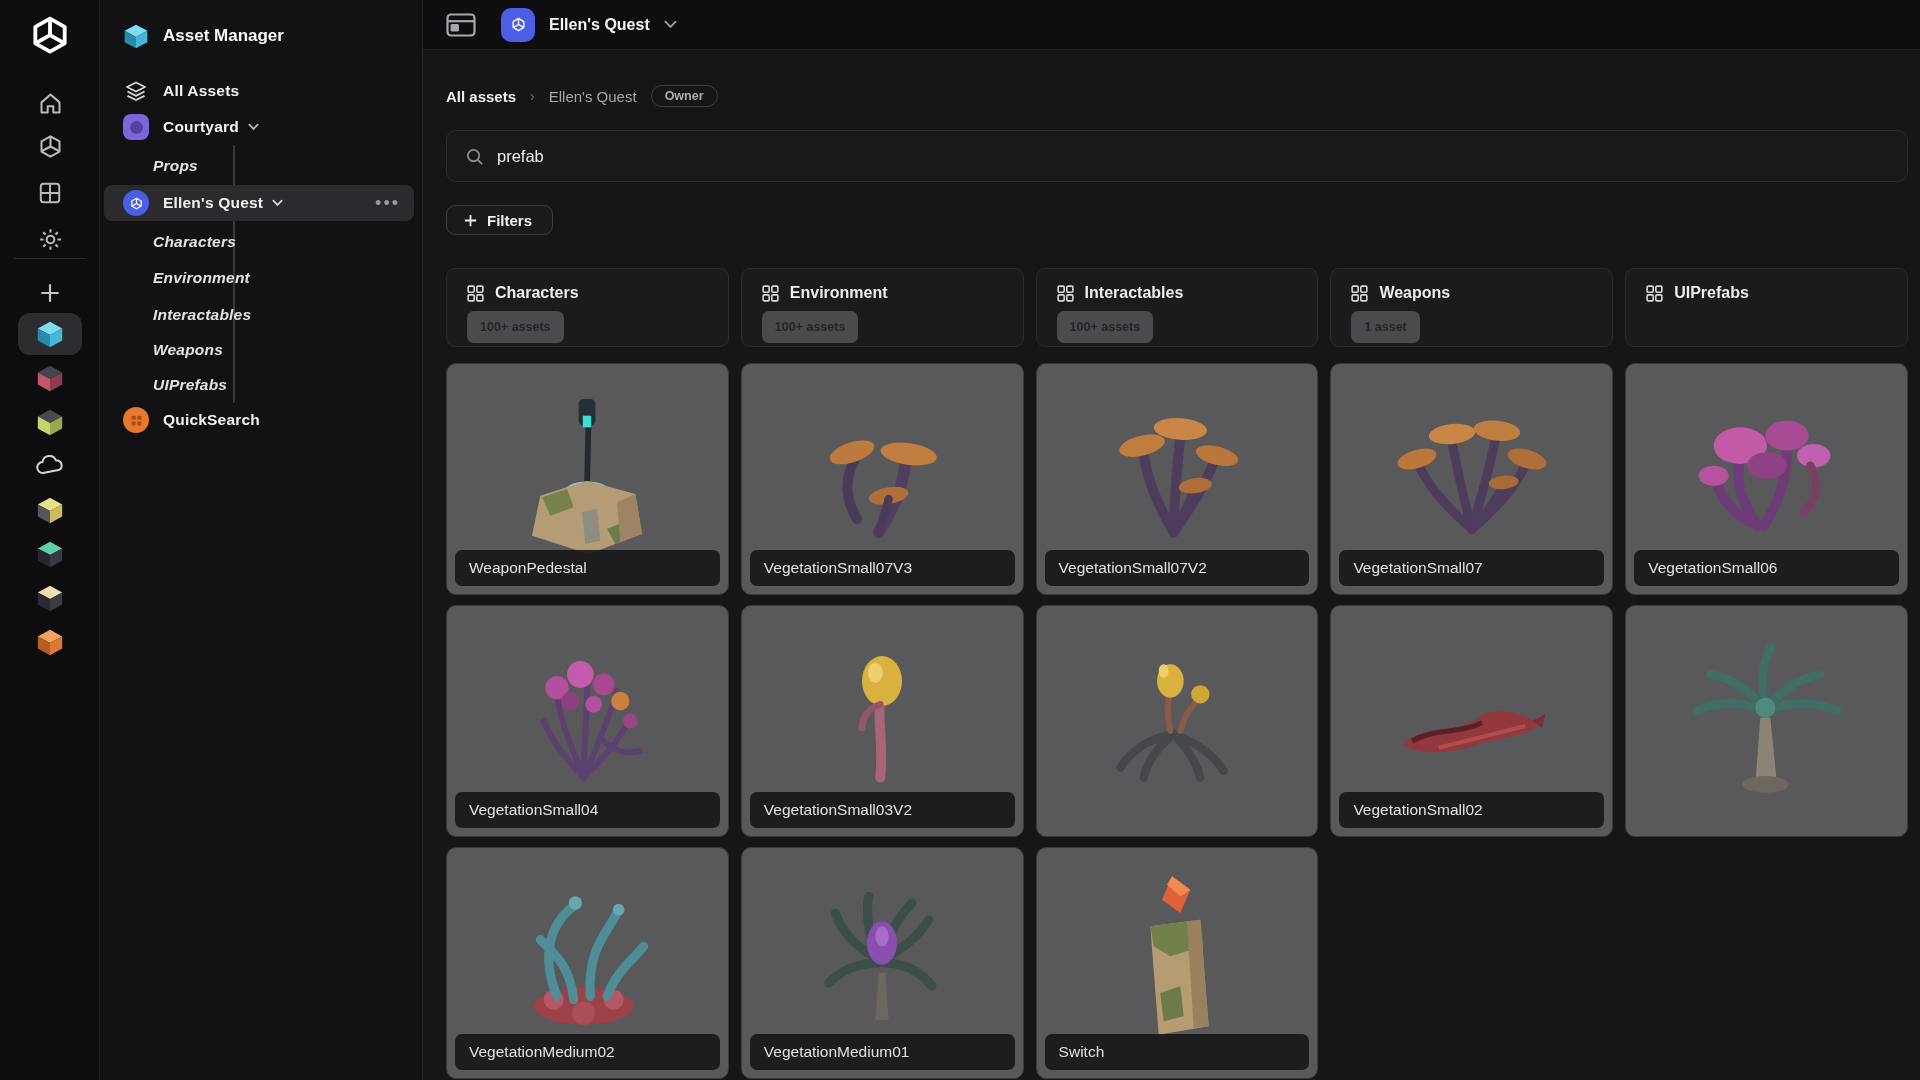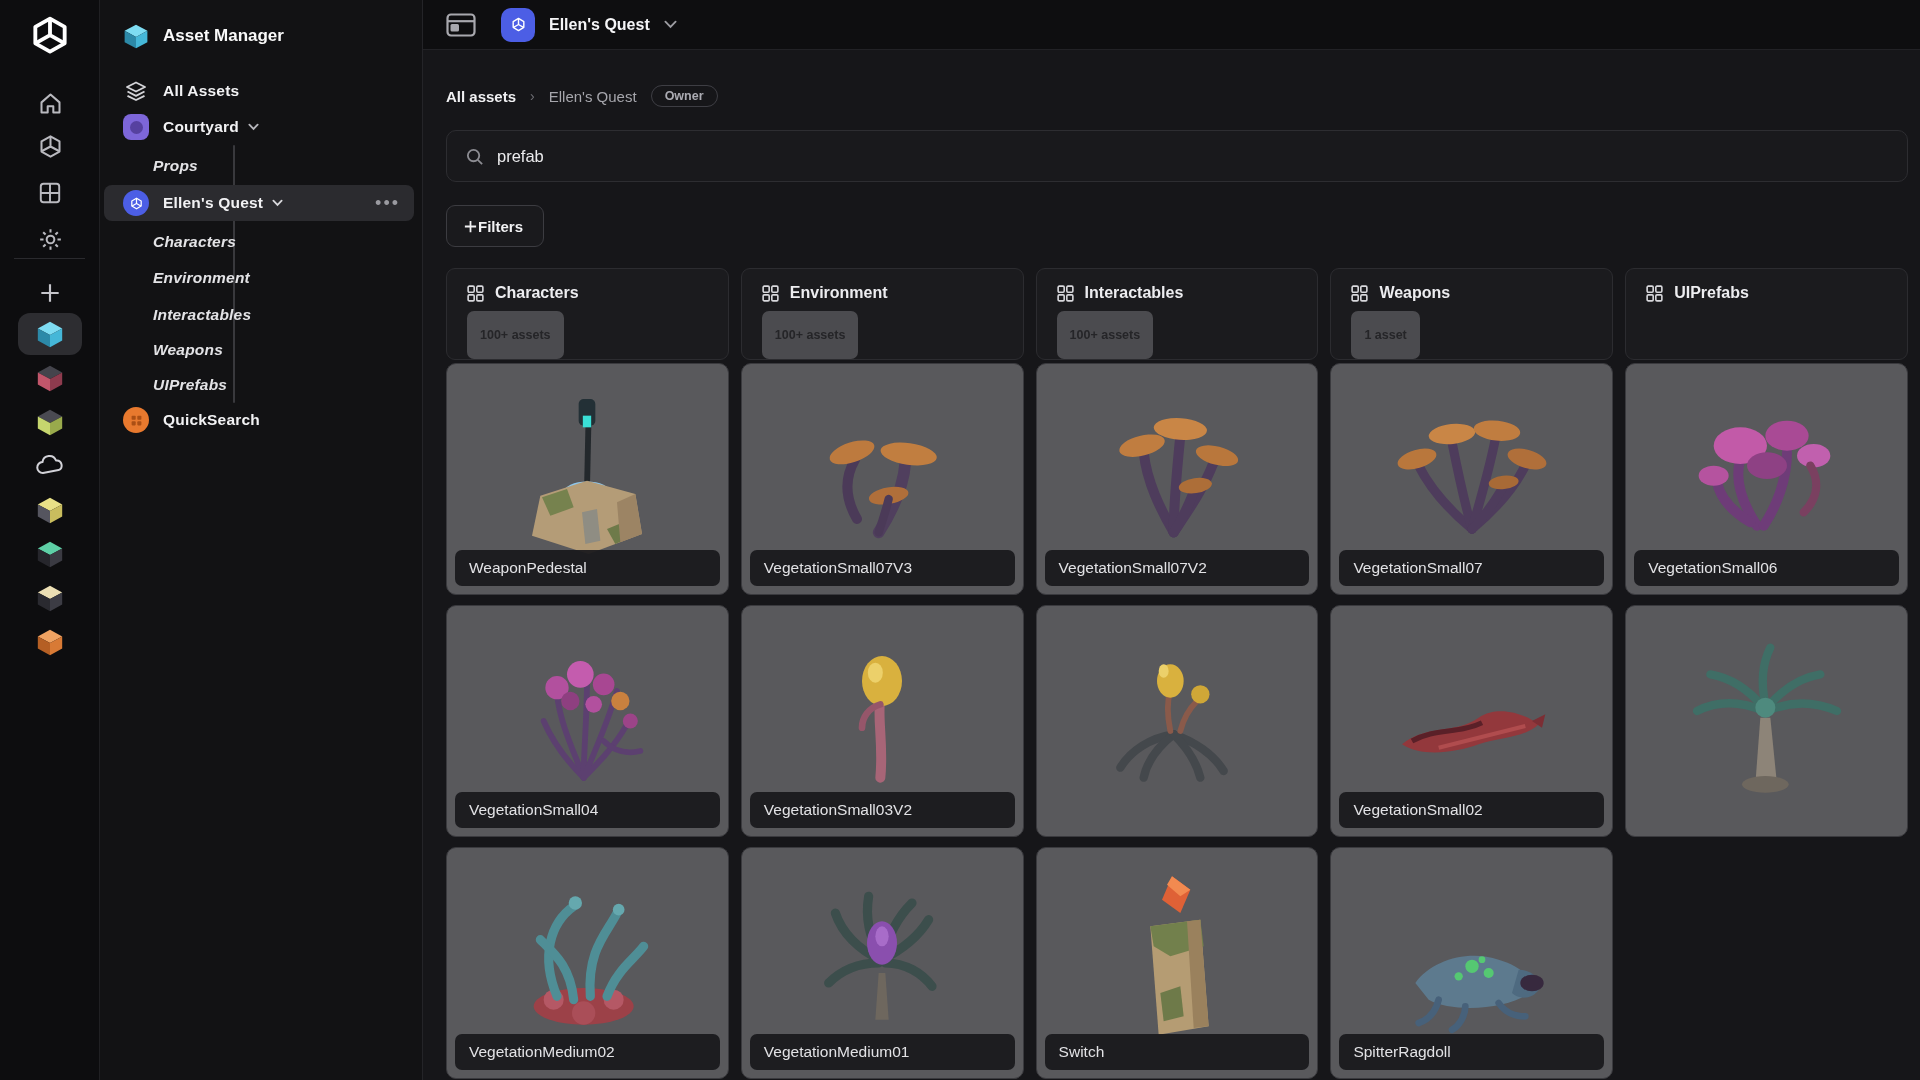--- a/index.html
+++ b/index.html
@@ -38,27 +38,27 @@
 
   .crumbs { position:absolute; left:23px; top:83px; height:26px; display:flex; align-items:center; gap:14px; }
   .crumb-root { font-size:15px; font-weight:700; color:#f0f0f2; cursor:pointer; }
   .crumb-sep { color:#6f6f75; font-size:14px; }
   .crumb-cur { font-size:15px; color:#a6a6ac; }
   .owner-pill { border:1px solid #3e3e44; border-radius:999px; padding:3px 13px; font-size:12.5px; font-weight:600; color:#ababb2; }
 
   .searchbar { position:absolute; left:23px; width:1462px; top:130px; height:52px; background:#19191c; border:1px solid #2d2d31; border-radius:10px; display:flex; align-items:center; padding:0 18px; }
   .searchbar input { flex:1; background:transparent; border:none; outline:none; color:#ececee; font-size:16.5px; font-family:"Liberation Sans", sans-serif; margin-left:13px; }
 
-  .filters-btn { position:absolute; left:23px; top:205px; height:42px; padding:0 20px 0 16px; display:inline-flex; align-items:center; background:#1a1a1d; border:1px solid #3c3c41; border-radius:9px; color:#f2f2f4; font-size:15px; font-weight:700; cursor:pointer; }
+  .filters-btn { position:absolute; left:23px; top:205px; height:30px; padding:0 20px 0 16px; display:inline-flex; align-items:center; gap:9px; background:#1a1a1d; border:1px solid #3c3c41; border-radius:9px; color:#f2f2f4; font-size:15px; font-weight:700; cursor:pointer; }
 
   .cat-row { position:absolute; left:23px; width:1462px; top:268px; height:79px; display:grid; grid-template-columns:repeat(5,1fr); column-gap:12px; }
   .cat-card { background:#1b1b1e; border:1px solid #2c2c30; border-radius:9px; padding:15px 20px 0 20px; cursor:pointer; }
   .cat-head { display:flex; align-items:center; gap:11px; }
   .cat-title { font-size:16px; font-weight:700; color:#ededf0; }
-  .cat-badge { display:inline-block; margin-top:9px; background:#4b4b4f; color:#252528; font-size:12.5px; font-weight:700; padding:17px 13px; border-radius:7px; }
+  .cat-badge { display:inline-block; margin-top:9px; background:#4b4b4f; color:#252528; font-size:12.5px; font-weight:700; padding:9px 13px; border-radius:7px; }
 
   .asset-grid { position:absolute; left:23px; width:1462px; top:363px; display:grid; grid-template-columns:repeat(5,1fr); column-gap:12px; row-gap:10px; grid-auto-rows:232px; }
   .asset-card { position:relative; background:#59595c; border:1px solid #3a3a3e; border-radius:10px; overflow:hidden; cursor:pointer; }
   .thumb { position:absolute; inset:0; display:flex; align-items:center; justify-content:center; }
   .thumb svg { width:200px; height:200px; }
   .asset-label { position:absolute; left:8px; right:8px; bottom:8px; height:36px; line-height:36px; background:rgba(26,26,29,0.94); border-radius:7px; padding-left:14px; font-size:15.5px; font-weight:400; color:#e2e2e5; white-space:nowrap; overflow:hidden; }
 </style>
 </head>
 <body>
 
@@ -596,36 +596,15 @@
               <path d="M44 38 L74 34 L76 50 L56 56 L46 50 Z" fill="#72804c"></path>
               <path d="M50 78 L62 74 L64 92 L52 95 Z" fill="#6e7a49"></path>
               <path d="M74 34 L79 98 L70 99 L66 35 Z" fill="#9a815d"></path>
               <path d="M57 8 L68 16 L62 30 L51 22 Z" fill="#df6136"></path>
               <path d="M57 8 L68 16 L62 20 L54 13 Z" fill="#f28a50"></path>
             </svg>
           </div>
     <div class="asset-label">Switch</div>
   </div>
 
-  <div class="asset-card">
-    <div class="thumb">
-            <svg viewBox="0 0 120 120">
-              <path d="M26 72 C36 58 58 52 76 58 C90 62 98 70 94 78 C82 88 48 90 34 82 Z" fill="#5d7a8e"></path>
-              <path d="M88 64 C96 64 102 70 100 76 C96 82 88 82 84 78 Z" fill="#4e6a80"></path>
-              <ellipse cx="96" cy="72" rx="7" ry="5" fill="#37293e"></ellipse>
-              <g fill="#54d66e" opacity="0.85">
-                <circle cx="60" cy="62" r="4"></circle>
-                <circle cx="70" cy="66" r="3"></circle>
-                <circle cx="52" cy="68" r="2.5"></circle>
-                <circle cx="66" cy="58" r="2"></circle>
-              </g>
-              <g stroke="#47617a" stroke-width="4" fill="none" stroke-linecap="round">
-                <path d="M40 82 C38 90 34 94 28 96"></path>
-                <path d="M56 86 C56 92 52 98 48 100"></path>
-                <path d="M76 84 C80 90 86 92 92 92"></path>
-              </g>
-            </svg>
-          </div>
-    <div class="asset-label">SpitterRagdoll</div>
-  </div>
 </div>
   </div>
 </div>
 
 </body></html>

